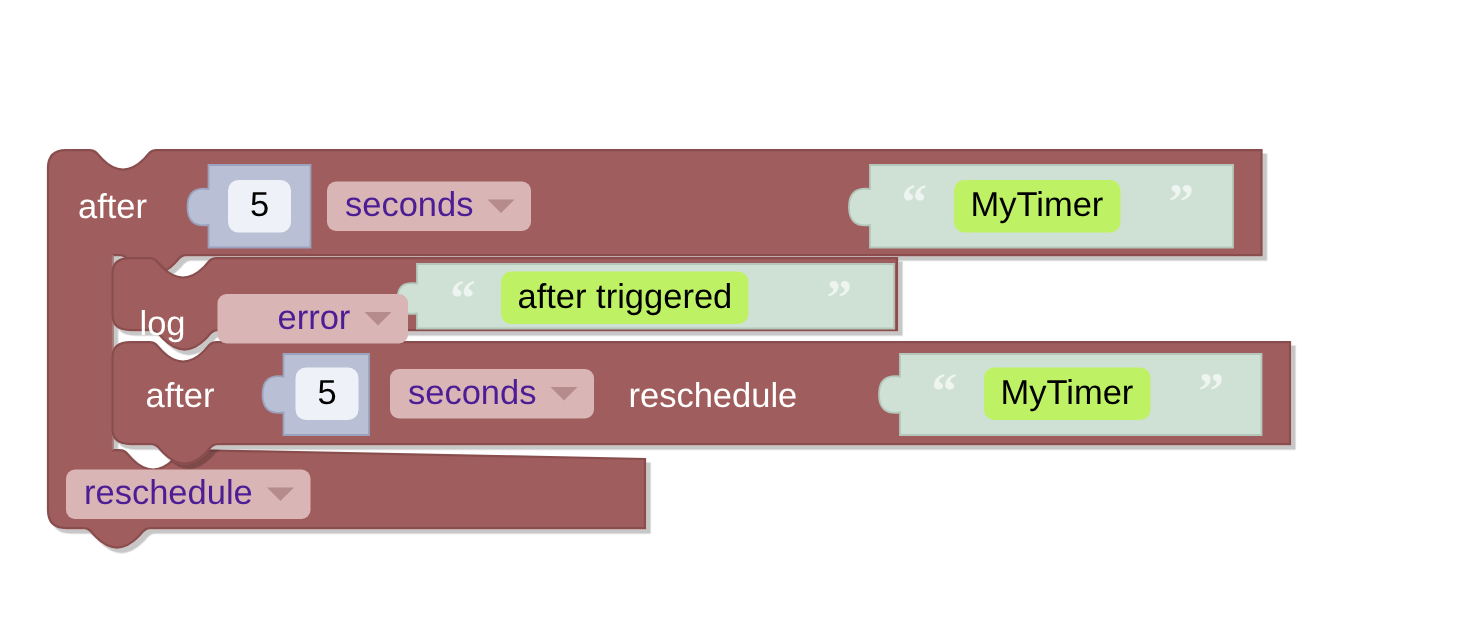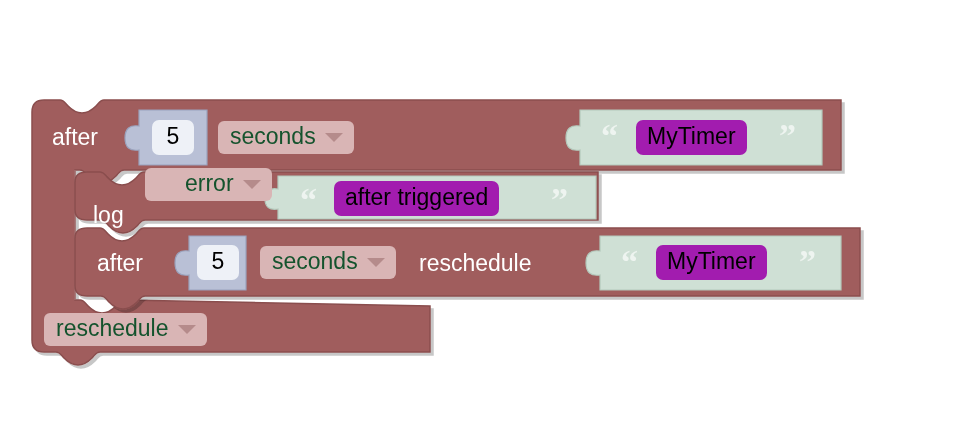--- a/index.html
+++ b/index.html
@@ -54,21 +54,21 @@
   .dropdown {
     position: absolute;
     display: flex;
     align-items: center;
     gap: 9px;
     background: #d9b5b5;
     border-radius: 6px;
     padding: 0 11px 0 12px;
     height: 33px;
     box-sizing: border-box;
-    color: #14532d;
+    color: #4c1d95;
     font-size: 23px;
     line-height: 1;
     font-family: "Liberation Sans", sans-serif;
     cursor: pointer;
   }
   .dropdown .dd-text { position: relative; top: -1px; }
   .dd-arrow {
     width: 0; height: 0;
     border-left: 9px solid transparent;
     border-right: 9px solid transparent;
@@ -92,21 +92,21 @@
     cursor: text;
   }
   .numfield span { position: relative; top: -1px; }
 
   
   .textfield {
     position: absolute;
     display: flex;
     align-items: center;
     justify-content: center;
-    background: #a21caf;
+    background: #bef264;
     border-radius: 7px;
     color: #000000;
     font-size: 23px;
     height: 35px;
     box-sizing: border-box;
     padding: 0 11px;
     font-family: "Liberation Sans", sans-serif;
     cursor: text;
   }
   .textfield span { position: relative; top: -1px; }
@@ -289,21 +289,21 @@
 
 
     <div class="quote" style="left:601px; top:119px;">“</div>
     <div class="textfield" style="left:636px; top:120px;">
       <span>MyTimer</span>
     </div>
     <div class="quote" style="left:779px; top:119px;">”</div>
 
     <div class="lbl" style="left:93px; top:175px;margin-top:29px;">log</div>
 
-    <div class="dropdown" style="left:145px; top:168px;padding-left:40px;">
+    <div class="dropdown" style="left:145px; top:196px;padding-left:40px;">
       <span class="dd-text">error</span>
       <span class="dd-arrow"></span>
     </div>
 
     <div class="quote" style="left:300px; top:183px;">“</div>
     <div class="textfield" style="left:334px; top:181px;">
       <span>after triggered</span>
     </div>
     <div class="quote" style="left:551px; top:183px;">”</div>
 

